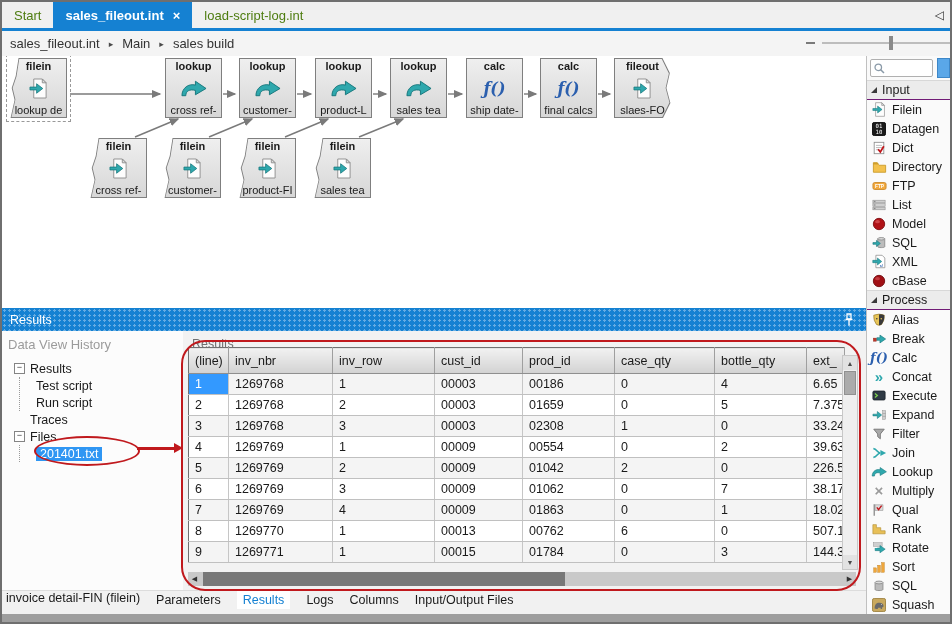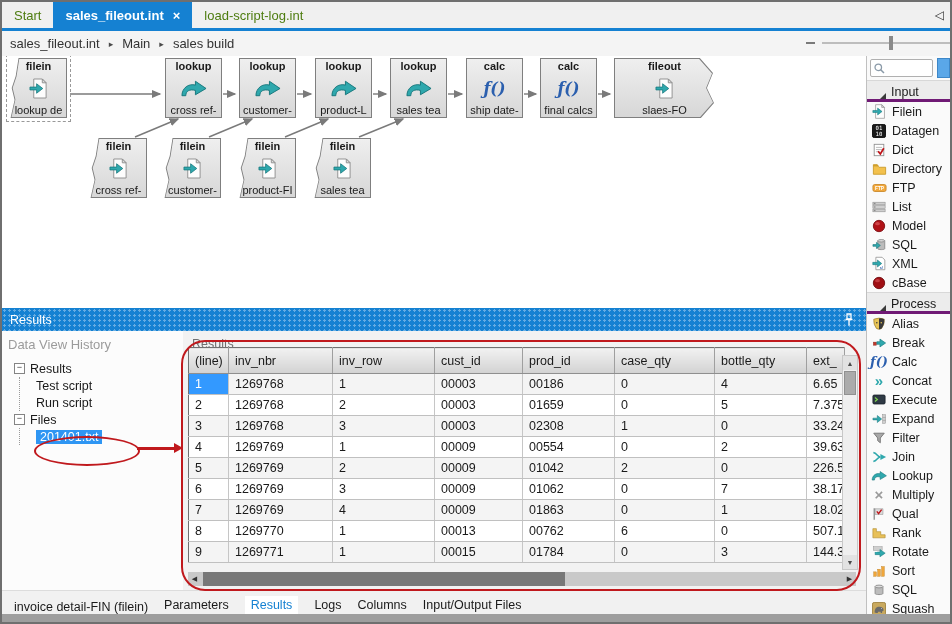--- a/index.html
+++ b/index.html
@@ -36,21 +36,21 @@
   .node-label{font-size:11px;line-height:12px;white-space:nowrap;overflow:hidden;max-width:56px;}
   .node-ic{flex:1;display:flex;align-items:center;justify-content:center;}
   .fx-icon{font-family:"DejaVu Serif",serif;font-style:italic;font-weight:bold;color:#2b5fae;}
 
   
   .palette{position:absolute;left:866px;top:56px;width:84px;bottom:2px;background:#fafafa;border-left:1px solid #c0c0c0;z-index:1;}
   .search-row{position:relative;height:24px;}
   .search-box{position:absolute;left:3px;top:3px;width:63px;height:18px;background:#fff;border:1px solid #b0b0b0;border-radius:2px;display:flex;align-items:center;padding-left:2px;box-sizing:border-box;}
   .search-input{border:none;outline:none;width:40px;font-size:11px;background:transparent;}
   .search-btn{position:absolute;right:1px;top:2px;width:13px;height:20px;background:#5aa7e8;border:1px solid #3d87c8;box-sizing:border-box;}
-  .psection-header{height:18px;background:#ececec;border-top:1px solid #d8d8d8;border-bottom:3px solid #701a75;display:flex;align-items:flex-end;padding-left:13px;gap:5px;}
+  .psection-header{height:18px;background:#ececec;border-top:1px solid #d8d8d8;border-bottom:1px solid #701a75;display:flex;align-items:center;padding-left:4px;gap:5px;}
   .expander-tri{width:0;height:0;border-bottom:6px solid #3a3a3a;border-left:6px solid transparent;}
   .pitem{height:19px;display:flex;align-items:center;gap:5px;padding-left:4px;white-space:nowrap;}
   .pitem .ic{width:16px;height:16px;display:flex;align-items:center;justify-content:center;flex:none;}
   .glyph-teal{color:#2fa8ad;font-weight:bold;font-size:15px;line-height:14px;}
   .glyph-gray{color:#9a9a9a;font-weight:bold;font-size:15px;line-height:14px;}
 
   
   .results-bar{position:absolute;left:2px;top:308px;width:864px;height:23px;background-color:#1581d2;color:#fff;display:flex;align-items:center;padding-left:8px;box-sizing:border-box;background-image:radial-gradient(rgba(255,255,255,.35) 1px,rgba(0,0,0,0) 1.1px);background-size:5px 5px;background-position:70px 5px;z-index:2;}
   .pin{margin-left:auto;margin-right:12px;display:flex;}
   .results-body{position:absolute;left:2px;top:331px;width:864px;height:259px;background:#f2f2f2;}
@@ -80,21 +80,21 @@
   .hs-btn{width:13px;text-align:center;font-size:7px;color:#333;flex:none;}
   .hs-thumb{width:362px;height:14px;background:#787878;flex:none;margin-left:2px;}
 
   
   .ann-ellipse{position:absolute;left:34px;top:436px;width:102px;height:26px;border:2px solid #c0191d;border-radius:50%;z-index:40;pointer-events:none;}
   .ann-line{position:absolute;left:137px;top:447px;width:40px;height:0;border-top:3px solid #c0191d;z-index:40;pointer-events:none;}
   .ann-head{position:absolute;left:174px;top:443px;width:0;height:0;border-left:9px solid #c0191d;border-top:5px solid transparent;border-bottom:5px solid transparent;z-index:40;pointer-events:none;}
   .ann-rect{position:absolute;left:181px;top:340px;width:676px;height:247px;border:2.5px solid #c0191d;border-radius:24px;z-index:40;pointer-events:none;}
 
   
-  .bottom-bar{position:absolute;left:2px;top:590px;width:864px;height:24px;background:#f1f1f1;border-top:1px solid #dcdcdc;display:flex;align-items:flex-end;padding-left:12px;gap:16px;box-sizing:border-box;z-index:2;}
+  .bottom-bar{position:absolute;left:2px;top:590px;width:864px;height:24px;background:#f1f1f1;border-top:1px solid #dcdcdc;display:flex;align-items:flex-start;padding-left:4px;gap:16px;box-sizing:border-box;z-index:2;}
   .btab{color:#1a1a1a;cursor:default;}
   .btab.active{color:#1581d2;background:#fff;padding:2px 6px;}
   .bottom-strip{position:absolute;left:2px;top:614px;width:948px;height:8px;background:#9e9e9e;z-index:10;}
 </style>
 </head>
 <body>
 
 <div class="window">
 
   <div class="tabstrip" id="tabstrip">
@@ -226,21 +226,21 @@
         <div class="node-bg"></div>
         <div class="node-fill"></div>
         <div class="node-inner">
           <div class="node-title">calc</div>
           <div class="node-ic">
             <span class="fx-icon" style="font-size:16px;">ƒ()</span>
           </div>
           <div class="node-label">final calcs</div>
         </div>
       </div>
-      <div class="node shape-fileout" style="left: 612px; top: 2px; padding-left: 44px;">
+      <div class="node shape-fileout" style="left: 612px; top: 2px;">
         <div class="node-bg"></div>
         <div class="node-fill"></div>
         <div class="node-inner">
           <div class="node-title">fileout</div>
           <div class="node-ic">
             <svg width="19" height="21" viewBox="0 0 20 22">
 <path d="M5 1 h9 l4 4 v16 h-13 z" fill="#fdfdfd" stroke="#8f8f8f"></path>
 <path d="M14 1 l4 4 h-4 z" fill="#dedede" stroke="#8f8f8f"></path>
 <path d="M1 9.5 h7 v-3.5 l6.5 5 -6.5 5 v-3.5 h-7 z" fill="#2fa8ad" stroke="#17777c" stroke-width="0.8"></path>
             </svg>
@@ -605,20 +605,24 @@
             <span class="exp">−</span>
             <span>Results</span>
           </div>
           <div class="tree-children">
             <div class="trow">
               <span>Test script</span>
             </div>
             <div class="trow">
               <span>Run script</span>
             </div>
+          </div>
+          <div class="trow">
+            <span class="exp-spacer"></span>
+            <span>Traces</span>
           </div>
           <div class="trow">
             <span class="exp">−</span>
             <span>Files</span>
           </div>
           <div class="tree-children">
             <div class="trow">
               <span class="tree-sel">201401.txt</span>
             </div>
           </div>

